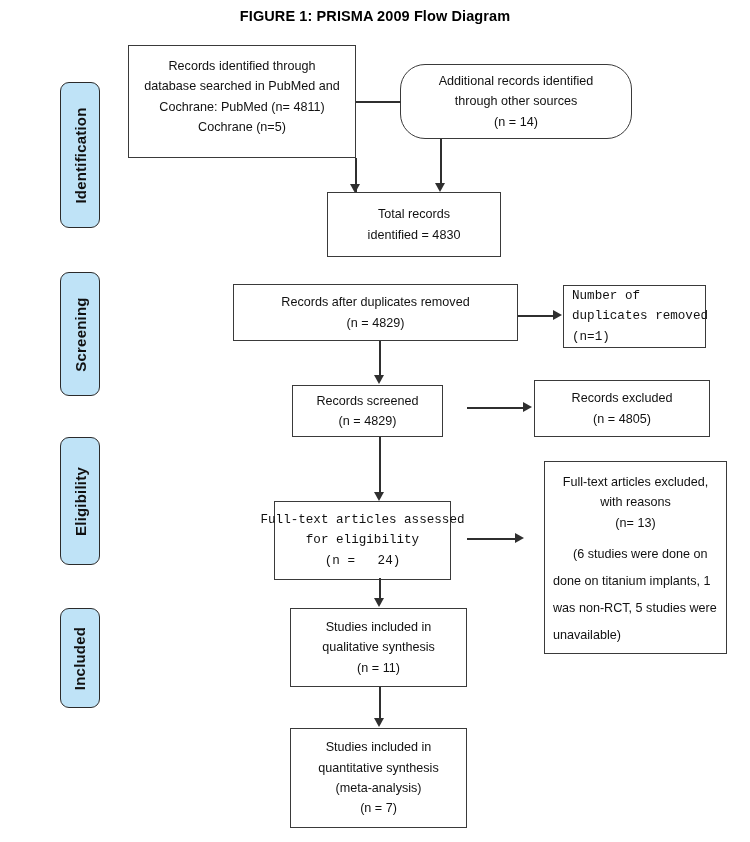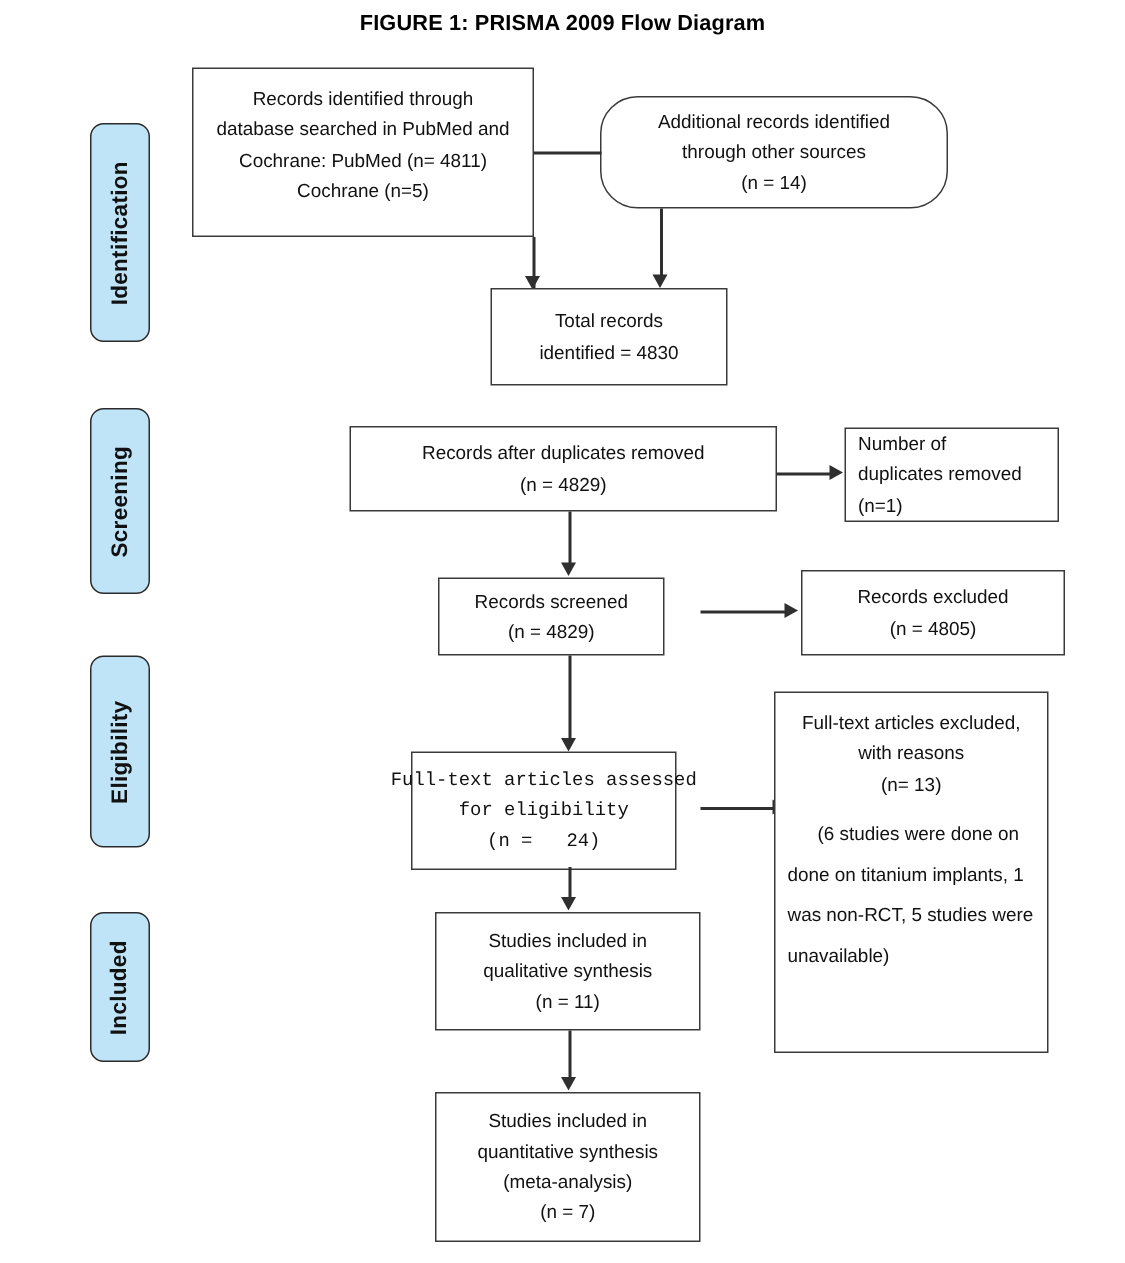--- a/index.html
+++ b/index.html
@@ -58,21 +58,21 @@
     position: absolute;
     box-sizing: border-box;
     border: 1.4px solid #3a3a3a;
     background: #ffffff;
     display: flex;
     flex-direction: column;
     justify-content: center;
     padding: 4px 8px;
   }
   .flow-box.center-text { align-items: center; text-align: center; }
-  .flow-box.left-text   { align-items: flex-start; text-align: center; }
+  .flow-box.left-text   { align-items: flex-start; text-align: center; font-family: Liberation Mono, monospace; }
   .flow-box .line {
     font-size: 12.6px;
     line-height: 1.62;
     color: #111;
     white-space: pre;
   }
   .flow-box.top-align { justify-content: flex-start; padding-top: 10px; }
 
   
   .conn {
@@ -135,21 +135,21 @@
 
   <div class="conn h" style="left:356px; top:101px; width:45px;"></div>
 
   <div class="conn v" style="left:355px; top:158px; height:42px;"></div>
   <div class="conn h" style="left:355px; top:190px; width:1px;"></div>
   <div class="arrow-down" style="left:350px; top:184px;"></div>
 
   <div class="conn v" style="left:440px; top:139px; height:46px;"></div>
   <div class="arrow-down" style="left:435px; top:183px;"></div>
 
-  <div class="flow-box center-text" style="left:327px; top:192px; width:158px; height:65px;">
+  <div class="flow-box center-text" style="left:327px; top:192px; width:174px; height:65px;">
     <div class="line">Total records</div>
     <div class="line">identified = 4830</div>
   </div>
 
   <div class="flow-box center-text" style="left:233px; top:284px; width:285px; height:57px;">
     <div class="line">Records after duplicates removed</div>
     <div class="line">(n = 4829)</div>
   </div>
 
   <div class="conn h" style="left:518px; top:315px; width:37px;"></div>
@@ -182,21 +182,21 @@
 
   <div class="flow-box center-text" style="left:274px; top:501px; width:177px; height:79px;font-family:Liberation Mono, monospace;">
     <div class="line">Full-text articles assessed</div>
     <div class="line">for eligibility</div>
     <div class="line">(n =   24)</div>
   </div>
 
   <div class="conn h" style="left:467px; top:538px; width:50px;"></div>
   <div class="arrow-right" style="left:515px; top:533px;"></div>
 
-  <div class="flow-box center-text top-align" style="left:516px; top:461px; width:183px; height:241px;text-align:right;">
+  <div class="flow-box center-text top-align" style="left:544px; top:461px; width:183px; height:193px;text-align:right;">
     <div class="line">Full-text articles excluded,</div>
     <div class="line">with reasons</div>
     <div class="line">(n= 13)</div>
     <div style="height:10px;"></div>
     <div class="line" style="align-self:flex-start; line-height:2.15;margin-left:20px;">(6 studies were done on</div>
     <div class="line" style="align-self:flex-start; line-height:2.15;">done on titanium implants, 1</div>
     <div class="line" style="align-self:flex-start; line-height:2.15;">was non-RCT, 5 studies were</div>
     <div class="line" style="align-self:flex-start; line-height:2.15;">unavailable)</div>
   </div>
 

